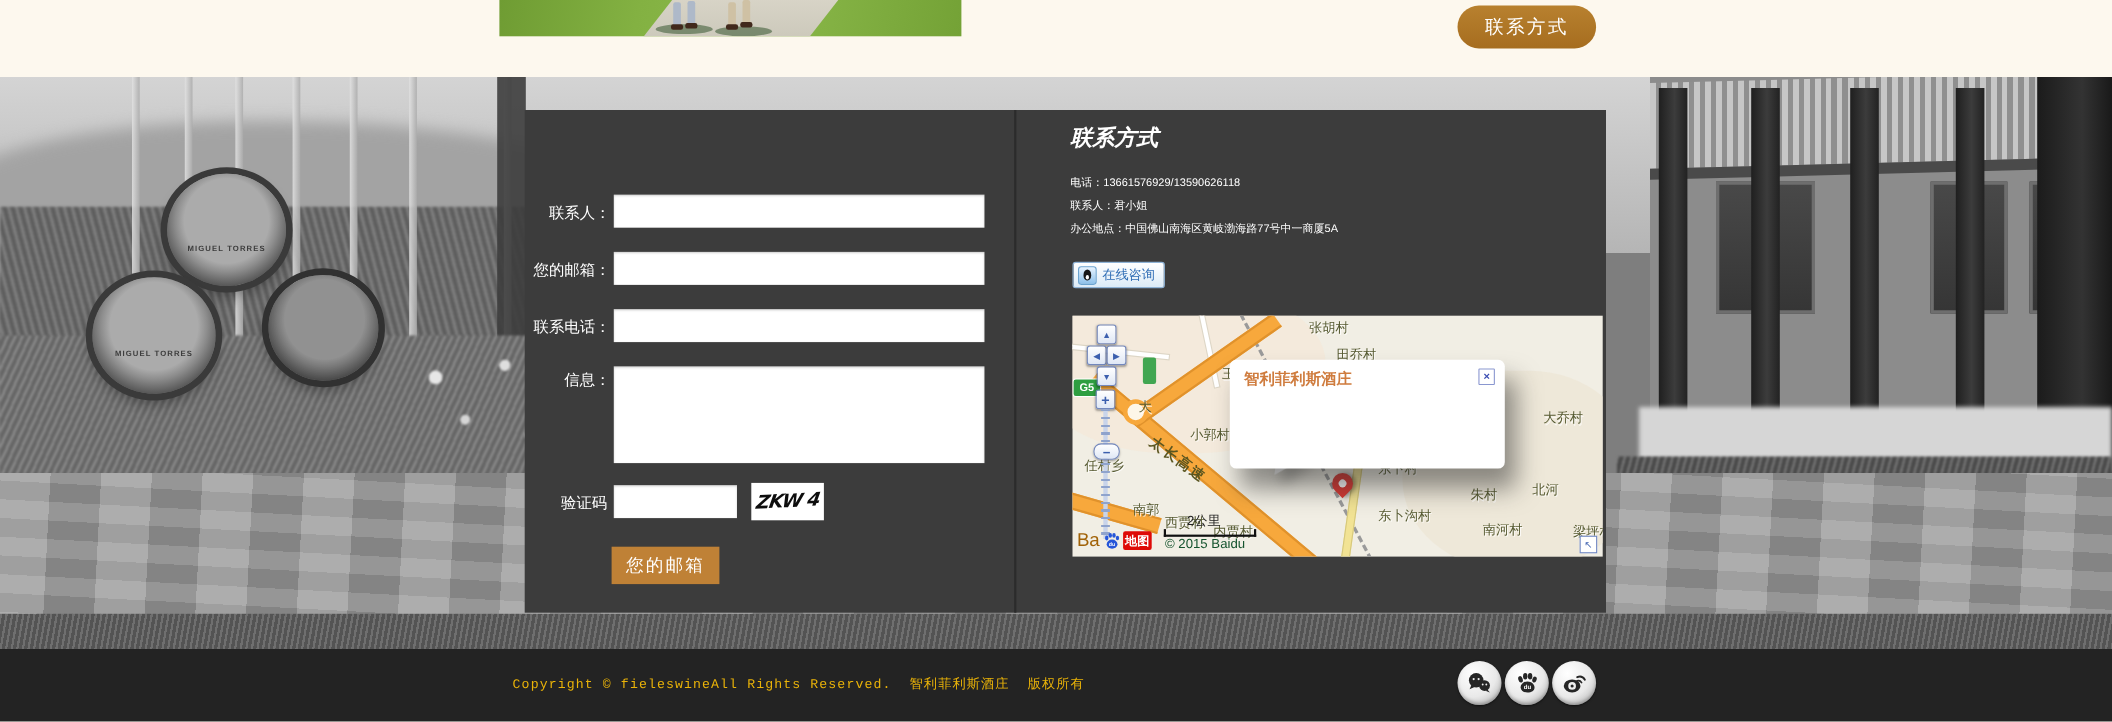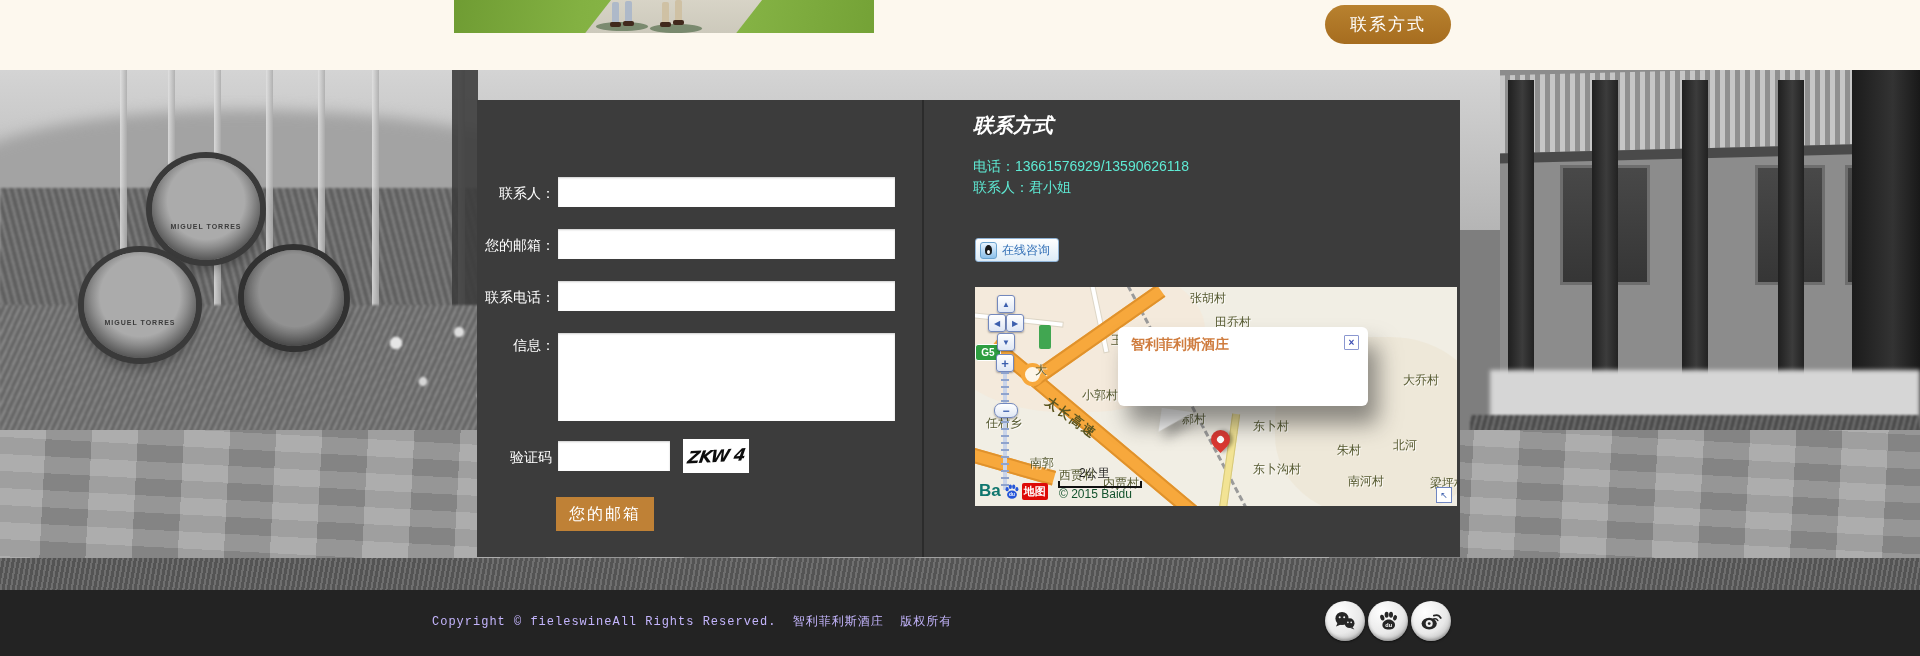--- a/index.html
+++ b/index.html
@@ -85,21 +85,21 @@
   .f-captcha-input{top:341px;width:112px;}
   .captcha-box{position:absolute;left:206px;top:339px;width:66px;height:34px;background:#fff;
     display:flex;align-items:center;justify-content:center;cursor:pointer;}
   .captcha-text{font-family:"DejaVu Sans",sans-serif;font-weight:bold;font-style:italic;font-size:17px;
     color:#0d0d0d;transform:skewX(-12deg) rotate(-3deg);letter-spacing:-1px;}
   .submit-btn{position:absolute;left:79px;top:397px;width:98px;height:34px;border:0;background:#bf8136;
     color:#fff;font-size:16px;letter-spacing:2px;cursor:pointer;
     font-family:"Liberation Sans","DejaVu Sans",sans-serif;}
 
   .contact-title{position:absolute;left:496px;top:12px;color:#fff;font-size:20px;font-weight:bold;font-style:italic;}
-  .contact-lines{position:absolute;left:496px;top:56px;color:#5eead4;font-size:14px;line-height:21px;}
+  .contact-lines{position:absolute;left:496px;top:56px;color:#ffffff;font-size:10px;line-height:21px;}
   .qq-btn{position:absolute;left:498px;top:138px;height:22px;padding:0 8px 0 4px;
     background:linear-gradient(#ffffff,#dcebf7);border:1px solid #8fb3d6;border-radius:3px;
     display:flex;align-items:center;gap:5px;color:#2f6db5;font-size:12px;cursor:pointer;}
   .qq-icon{width:15px;height:15px;border-radius:3px;border:1px solid #6ba3cf;position:relative;
     background:linear-gradient(#e8f4ff,#8cc0ea);}
   .qq-icon::before{content:"";position:absolute;left:4px;top:2px;width:7px;height:10px;background:#181818;
     border-radius:50% 50% 46% 46%;}
   .qq-icon::after{content:"";position:absolute;left:6px;top:7px;width:3px;height:4px;background:#fff;border-radius:50%;}
 
   
@@ -128,42 +128,42 @@
     justify-content:center;box-shadow:0 1px 2px rgba(0,0,0,.35);cursor:pointer;}
   .nb-up{left:22px;top:8px;} .nb-left{left:13px;top:27px;} .nb-right{left:31px;top:27px;} .nb-down{left:22px;top:46px;}
   .nb-plus{left:21px;top:67px;font-size:13px;font-weight:bold;}
   .zoom-ladder{position:absolute;left:26px;top:85px;width:8px;height:118px;
     background-image:repeating-linear-gradient(to bottom,#8fa3cc 0 2px,rgba(0,0,0,0) 2px 7px),linear-gradient(#c9d4ea,#c9d4ea);
     background-size:100% 100%,4px 100%;background-repeat:no-repeat;background-position:0 0,center top;cursor:pointer;}
   .nb-minus{left:19px;top:116px;width:22px;height:13px;border-radius:7px;font-size:12px;font-weight:bold;}
   .pin{position:absolute;left:236px;top:143px;width:19px;height:19px;background:#da3832;
     border-radius:50% 50% 50% 0;transform:rotate(-45deg);box-shadow:2px 2px 4px rgba(0,0,0,.35);}
   .pin::after{content:"";position:absolute;left:6px;top:6px;width:7px;height:7px;background:#fff;border-radius:50%;}
-  .popup{position:absolute;left:143px;top:40px;width:250px;height:79px;background:#fff;border-radius:6px;
+  .popup{position:absolute;left:143px;top:40px;width:250px;height:99px;background:#fff;border-radius:6px;
     box-shadow:10px 18px 22px rgba(40,40,40,.5);text-align:right;}
   .popup-title{position:absolute;left:13px;top:9px;color:#cf7c3e;font-size:14px;font-weight:bold;}
   .popup-addr{position:absolute;left:13px;top:32px;width:212px;color:#333;font-size:12px;line-height:16px;}
   .popup-close{position:absolute;right:9px;top:8px;width:13px;height:13px;background:#fff;border:1px solid #8a97d0;
     color:#3b4db2;font-size:10px;font-weight:bold;display:flex;align-items:center;justify-content:center;cursor:pointer;border-radius:1px;}
   .popup-tail{position:absolute;left:185px;top:123px;width:0;height:0;border-left:32px solid #fff;
     border-bottom:24px solid transparent;transform:rotate(8deg);filter:drop-shadow(6px 8px 6px rgba(40,40,40,.35));}
   .scale-label{position:absolute;left:104px;top:178px;color:#222;font-size:12px;}
   .scale-bar{position:absolute;left:83px;top:194px;width:80px;height:5px;border-bottom:2px solid #111;
     border-left:2px solid #111;border-right:2px solid #111;}
   .bd-logo{position:absolute;left:4px;top:194px;display:flex;align-items:center;gap:1px;}
-  .bd-ba{color:#0f766e;font-weight:bold;font-size:17px;}
+  .bd-ba{color:#a16207;font-weight:normal;font-size:17px;}
   .bd-paw{width:19px;height:19px;}
   .bd-word{background:#de0a07;color:#fff;font-size:11px;font-weight:bold;padding:1px 2px;border-radius:2px;}
   .map-copy{position:absolute;left:84px;top:200px;color:#14532d;font-size:12px;}
   .expand-btn{position:absolute;left:461px;top:200px;width:14px;height:14px;background:#fff;border:1px solid #6f86c2;
     color:#3c5fae;font-size:9px;display:flex;align-items:center;justify-content:center;cursor:pointer;}
 
   
   .footer{position:absolute;left:0;top:590px;width:1920px;height:66px;background:#232323;}
-  .copyright{position:absolute;left:432px;top:23px;color:#c4b5fd;font-size:12px;letter-spacing:1px;
+  .copyright{position:absolute;left:466px;top:23px;color:#eab308;font-size:12px;letter-spacing:1px;
     font-family:"Liberation Mono",monospace;white-space:pre;}
   .social{position:absolute;left:1325px;top:11px;display:flex;gap:3px;}
   .sicon{width:40px;height:40px;border-radius:50%;display:flex;align-items:center;justify-content:center;
     background:radial-gradient(circle at 35% 28%,#ffffff,#e9e9e9 55%,#bcbcbc 85%,#9a9a9a);
     box-shadow:inset 0 -2px 3px rgba(0,0,0,.25),0 1px 2px rgba(0,0,0,.55);cursor:pointer;}
 </style>
 </head>
 <body>
 
 <div id="page">
@@ -235,20 +235,21 @@
       <input class="f-input f-captcha-input" style="">
       <div class="captcha-box">
         <span class="captcha-text">ZKW 4</span>
       </div>
       <button class="submit-btn">您的邮箱</button>
 
       <div class="contact-title">联系方式</div>
       <div class="contact-lines">
         <div>电话：13661576929/13590626118</div>
         <div>联系人：君小姐</div>
+        <div>办公地点：中国佛山南海区黄岐渤海路77号中一商厦5A</div>
       </div>
       <div class="qq-btn">
         <span class="qq-icon"></span>
         <span>在线咨询</span>
       </div>
 
       <div class="map">
         <div class="patch pa1"></div>
         <div class="patch pa2"></div>
         <div class="road r-white1"></div>

